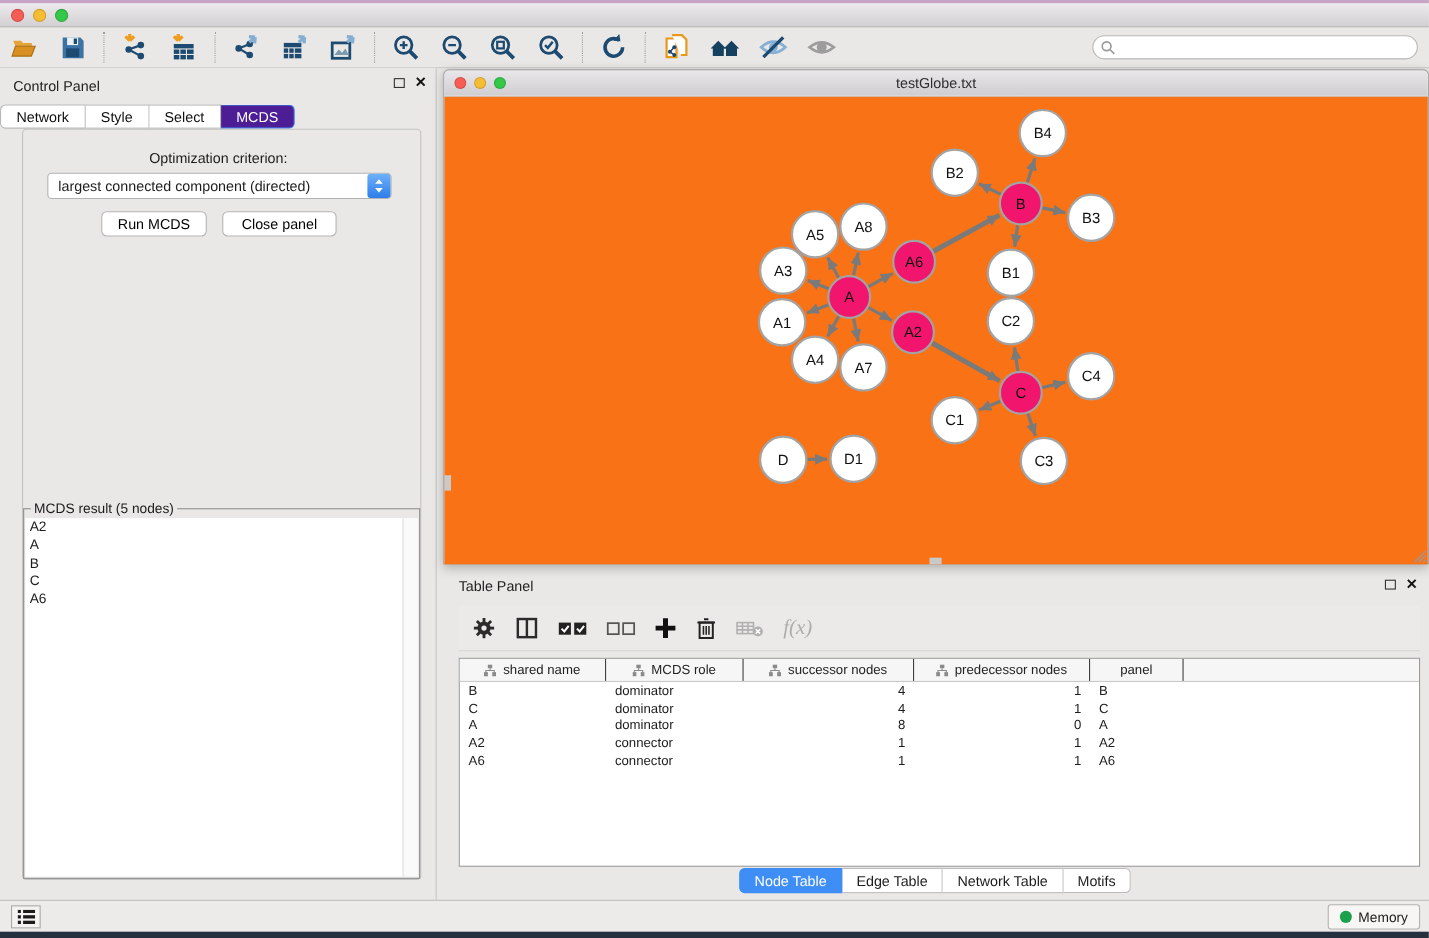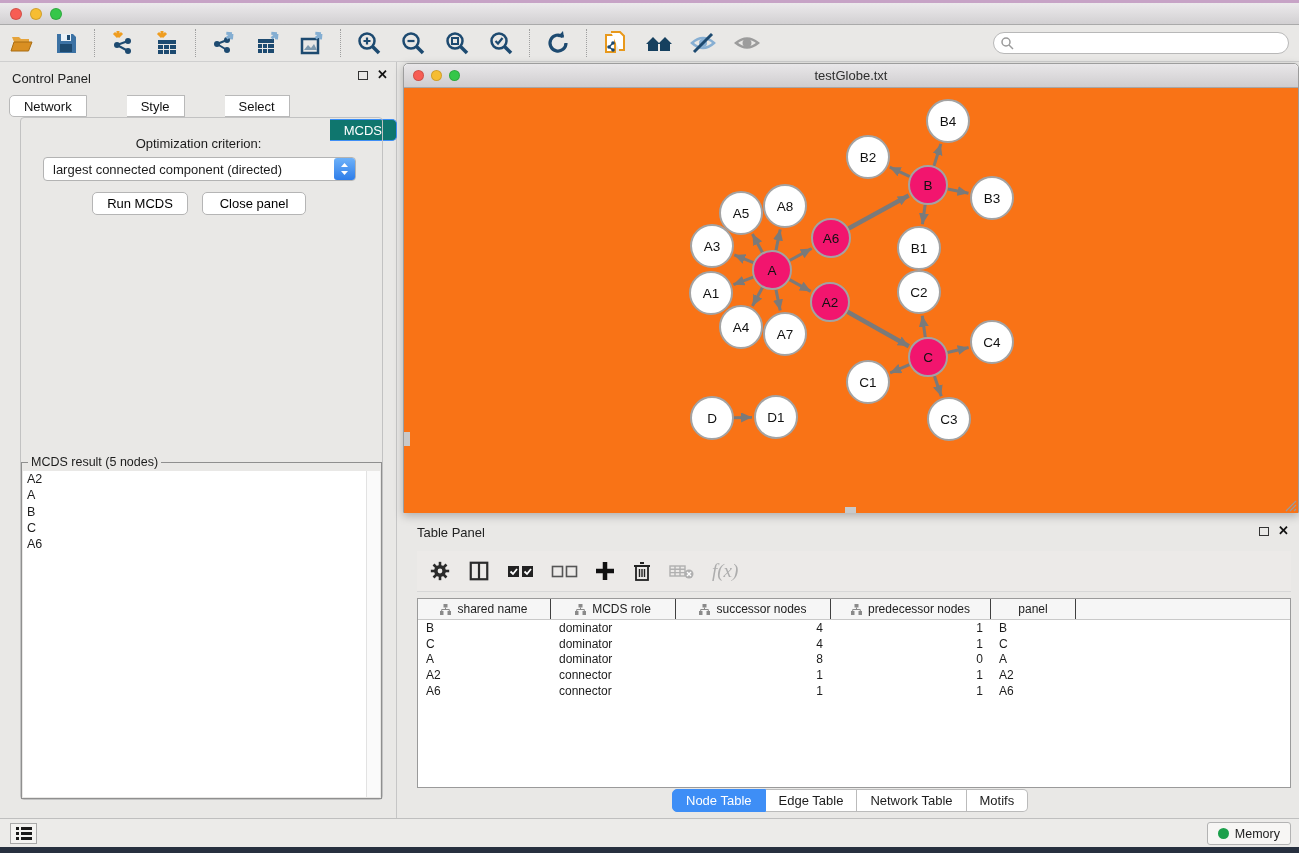--- a/index.html
+++ b/index.html
@@ -27,26 +27,26 @@
   #search-glass { position:absolute; left:8px; top:5px; }
 
   
   #control-panel { left:0; top:62px; width:397px; height:756px; background:#e9e8e6; border-right:1px solid #c6c6c6; }
   .panel-title { font-size:13px; color:#222; }
   #cp-title { left:12px; top:9px; }
   .float-icon { width:10px; height:9px; border:1.5px solid #333; display:inline-block; }
   .close-icon { font-size:13px; font-weight:bold; color:#111; line-height:10px; }
   #cp-float { left:358px; top:9px; } #cp-close { left:377px; top:8px; }
 
-  #cp-tabs { left:0; top:33px; width:397px; display:flex; justify-content:flex-end;gap:40px; }
+  #cp-tabs { left:0; top:33px; width:397px; display:flex; justify-content:flex-start; }
   .seg-tab { height:22px; padding:0 14px; background:#fff; border:1px solid #b9b9b9; border-left:none;
     font-size:13px; display:flex; align-items:center; color:#111; }
   .seg-tab:first-child { border-left:1px solid #b9b9b9; border-radius:5px 0 0 5px; }
   .seg-tab:last-child { border-radius:0 5px 5px 0; }
-  .seg-tab.active { background:#0f766e; border-color:#3e8ef6; color:#fff;margin-top:24px; }
+  .seg-tab.active { background:#4c1d95; border-color:#3e8ef6; color:#fff; }
 
   #cp-content { left:20px; top:55px; width:363px; height:683px; border:1px solid #c2c2c2; border-radius:4px; }
   #opt-label { left:0; top:74px; width:397px; text-align:center; font-size:13px; }
   #criterion-select { left:43px; top:95px; width:313px; height:24px; background:#fff; border:1px solid #b3b3b3;
     border-radius:4px; display:flex; align-items:center; font-size:13px; }
   #criterion-select .val { padding-left:9px; flex:1; }
   #select-stepper { width:21px; height:22px; border-radius:3px; background:linear-gradient(#6db1f9,#2e7de9);
     display:flex; flex-direction:column; align-items:center; justify-content:center; color:#fff; }
   #select-stepper svg { display:block; }
   .push-btn { background:#fff; border:1px solid #b5b5b5; border-radius:5px; height:23px; font-size:13px;

